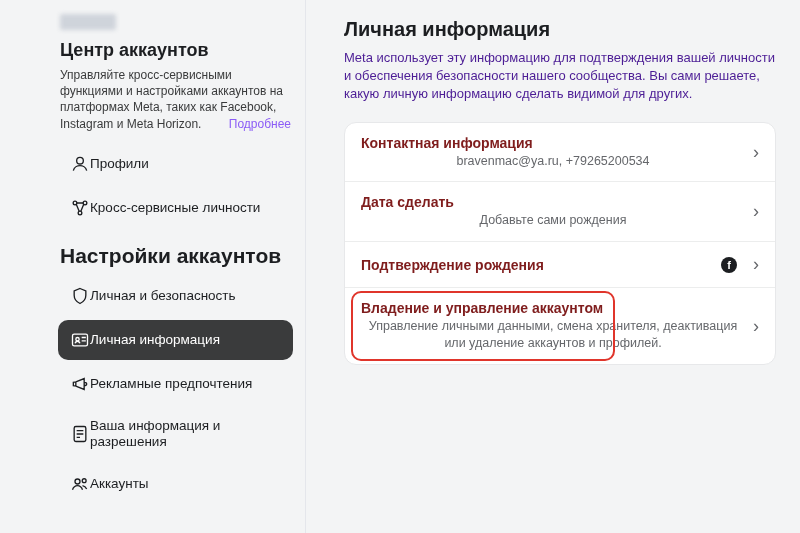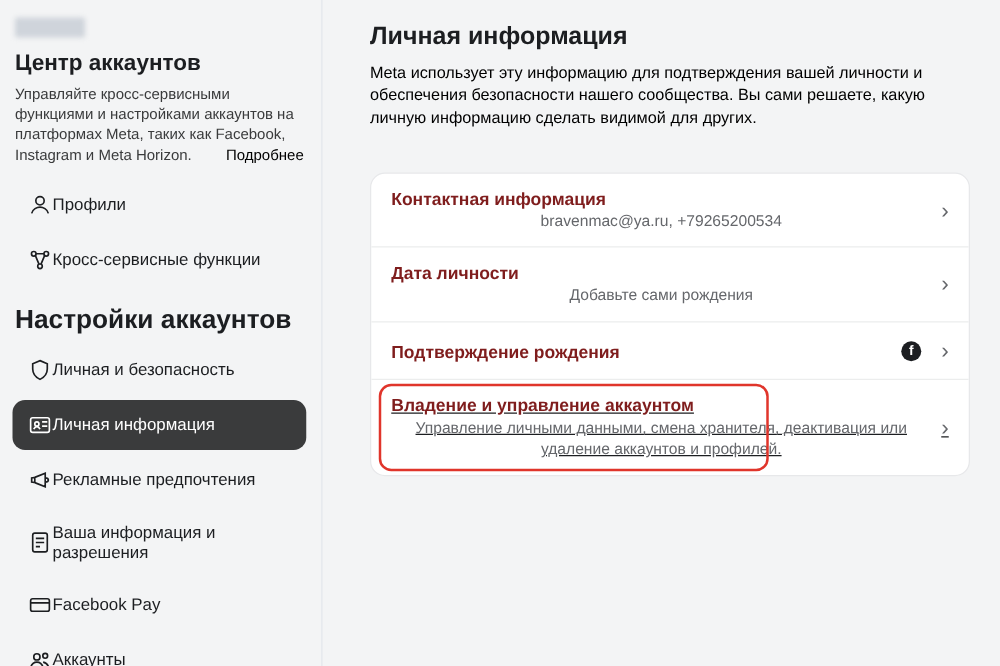--- a/index.html
+++ b/index.html
@@ -15,40 +15,41 @@
     width: 800px;
     height: 533px;
     background: #f3f4f5;
   }
   .sidebar {
     width: 258px;
     padding: 8px 12px 8px 10px;
     border-right: 1px solid #e4e6eb;
     background: #f3f4f5;
     overflow: hidden;
+    margin-left: 48px;
   }
   .brand-logo {
     width: 56px; height: 16px;
     margin: 6px 0 10px 2px;
     background: #cfd4db;
     filter: blur(2px);
     border-radius: 2px;
   }
   .sb-title {
     font-size: 18px;
     font-weight: 700;
     margin: 2px 0 6px 2px;
   }
   .sb-desc {
     font-size: 12px;
     line-height: 1.35;
     color: #3a3b3c;
     margin: 0 0 12px 2px;
   }
-  .sb-desc a { color: #000000; text-decoration: none; cursor: pointer; padding-left: 24px; }
+  .sb-desc a { color: #8b5cf6; text-decoration: none; cursor: pointer; padding-left: 24px; }
   .nav { display: flex; flex-direction: column; gap: 4px; }
   .nav-item {
     display: flex; align-items: center; gap: 0;
     padding: 10px 12px;
     border-radius: 10px;
     cursor: pointer;
     color: #1c1e21;
     font-size: 13.5px;
     font-weight: 500;
   }
@@ -76,37 +77,37 @@
     overflow: hidden;
   }
   .main-title {
     font-size: 20px;
     font-weight: 700;
     margin-bottom: 8px;
   }
   .main-desc {
     font-size: 13px;
     line-height: 1.4;
-    color: #000000;
-    margin-bottom: 34px;
+    color: #4c1d95;
+    margin-bottom: 18px;
   }
   .card {
     background: #fff;
     border-radius: 12px;
     border: 1px solid #e7e8ea;
     overflow: hidden;
   }
   .row {
     display: flex; align-items: center;
     padding: 12px 16px;
     border-bottom: 1px solid #eceded;
     cursor: pointer;
     position: relative;
   }
-  .row:last-child { border-bottom: none; text-decoration: underline; }
+  .row:last-child { border-bottom: none; }
   .row .col { flex: 1; min-width: 0; }
   .row .title { font-size: 14px; font-weight: 600; color: #7f1d1d; }
   .row .sub { font-size: 12.5px; color: #65676b; margin-top: 2px; line-height:1.35;text-align:center; }
   .row .chev { color: #65676b; font-size: 18px; margin-left: 8px; }
   .row .fb-glyph {
     width: 16px; height: 16px; border-radius: 50%;
     background: #1c1e21; color: #fff;
     font-weight: 800; font-size: 11px;
     display:flex; align-items:center; justify-content:center;
     margin-right: 8px;
@@ -144,21 +145,21 @@
       </div>
       <div class="nav-item">
         <span class="icon">
           <svg viewBox="0 0 24 24" width="20" height="20">
               <circle cx="6" cy="6" r="2.2"></circle>
               <circle cx="18" cy="6" r="2.2"></circle>
               <circle cx="12" cy="18" r="2.2"></circle>
               <path d="M7.5 7.5L11 16M16.5 7.5L13 16M8 6h8"></path>
             </svg>
         </span>
-        <span class="label">Кросс-сервисные функции</span>
+        <span class="label">Кросс-сервисные личности</span>
       </div>
     </nav>
 
     <div class="section-label">Настройки аккаунтов</div>
 
     <nav class="nav">
       <div class="nav-item">
         <span class="icon">
           <svg viewBox="0 0 24 24" width="20" height="20">
               <path d="M12 3l7 3v5c0 5-3 8-7 10-4-2-7-5-7-10V6l7-3z"></path>
@@ -185,29 +186,20 @@
         <span class="label">Рекламные предпочтения</span>
       </div>
       <div class="nav-item">
         <span class="icon">
           <svg viewBox="0 0 24 24" width="20" height="20">
               <rect x="5" y="3" width="14" height="18" rx="2"></rect>
               <path d="M8 8h8M8 12h8M8 16h4"></path>
             </svg>
         </span>
         <span class="label">Ваша информация и разрешения</span>
-      </div>
-      <div class="nav-item">
-        <span class="icon">
-          <svg viewBox="0 0 24 24" width="20" height="20">
-              <rect x="3" y="6" width="18" height="12" rx="2"></rect>
-              <path d="M3 10h18"></path>
-            </svg>
-        </span>
-        <span class="label">Facebook Pay</span>
       </div>
       <div class="nav-item">
         <span class="icon">
           <svg viewBox="0 0 24 24" width="20" height="20">
               <circle cx="9" cy="9" r="3"></circle>
               <path d="M3 19c1-3 3.5-5 6-5s5 2 6 5"></path>
               <circle cx="17" cy="8" r="2.3"></circle>
               <path d="M15 14c2 .3 4 1.8 5 4"></path>
             </svg>
         </span>
@@ -225,21 +217,21 @@
       <div class="row">
         <div class="col">
           <div class="title">Контактная информация</div>
           <div class="sub">bravenmac@ya.ru, +79265200534</div>
         </div>
         <span class="chev">›</span>
       </div>
 
       <div class="row">
         <div class="col">
-          <div class="title">Дата личности</div>
+          <div class="title">Дата сделать</div>
           <div class="sub">Добавьте сами рождения</div>
         </div>
         <span class="chev">›</span>
       </div>
 
       <div class="row">
         <div class="col">
           <div class="title">Подтверждение рождения</div>
         </div>
         <span class="fb-glyph">f</span>

